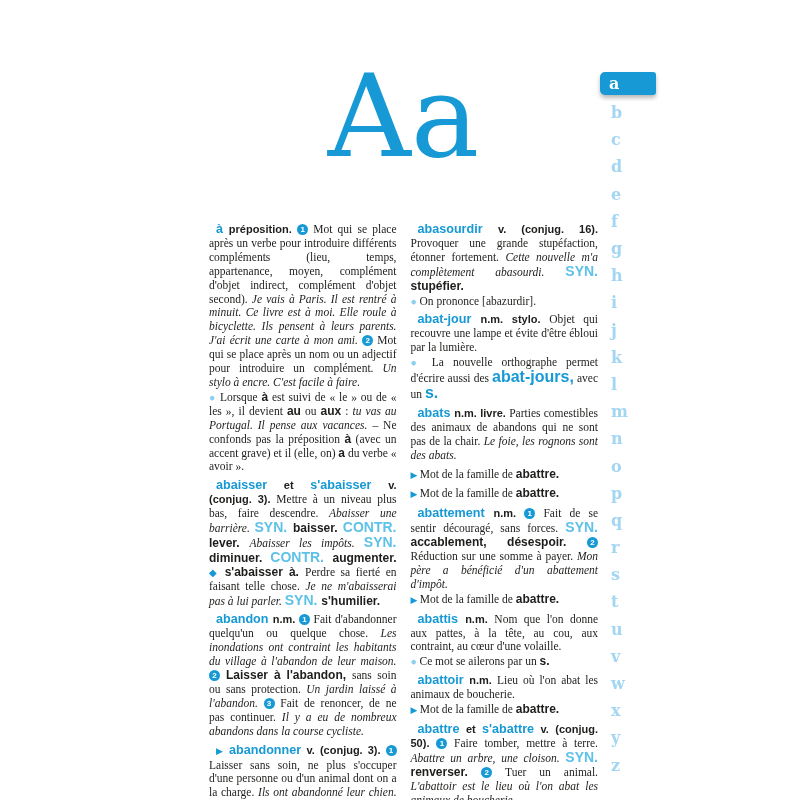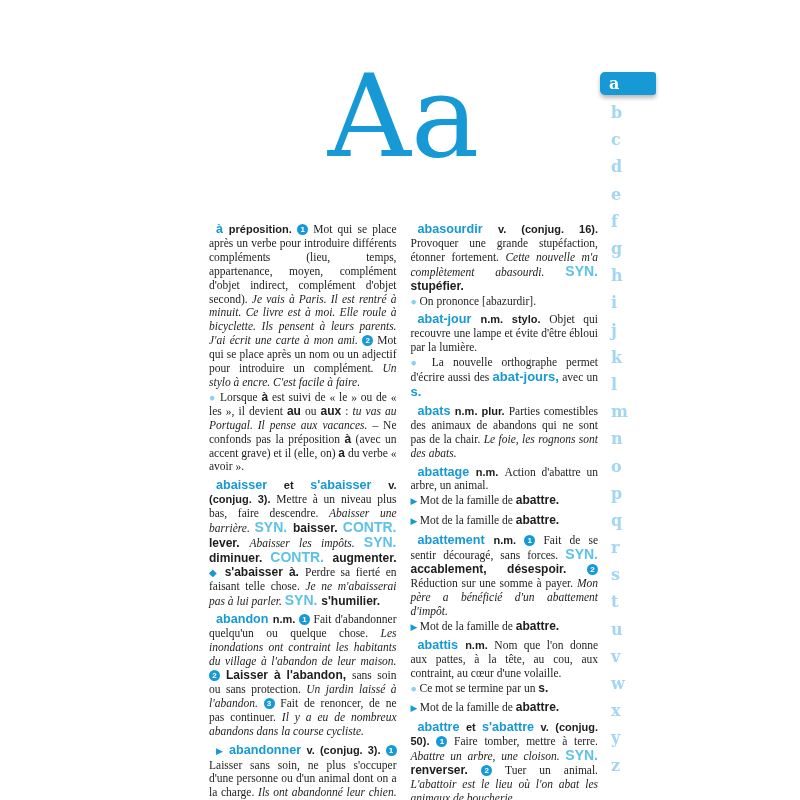--- a/index.html
+++ b/index.html
@@ -24,21 +24,21 @@
   .entry p{margin:0;font-size:11.5px;line-height:13.9px;text-align:justify;
            color:var(--ink);hyphens:auto;-webkit-hyphens:auto;}
   .entry p.lead{text-indent:7px;}
   .entry p.note{margin-top:1px;}
 
   .seg-hw{font-family:"Liberation Sans",sans-serif;font-weight:700;color:var(--blue);font-size:12.6px;}
   .seg-g{font-family:"Liberation Sans",sans-serif;font-weight:700;color:var(--ink);font-size:11px;}
   .seg-t{}
   .seg-i{font-style:italic;}
   .seg-b{font-family:"Liberation Sans",sans-serif;font-weight:700;color:var(--ink);font-size:12px;}
-  .seg-bw{font-family:"Liberation Sans",sans-serif;font-weight:700;color:var(--blue);font-size:13px;}
+  .seg-bw{font-family:"Liberation Sans",sans-serif;font-weight:700;color:var(--blue);font-size:16px;}
   .seg-syn{font-family:"Liberation Sans",sans-serif;font-weight:700;color:var(--lightblue);font-size:14px;}
   .seg-n{display:inline-block;width:11px;height:11px;border-radius:50%;background:var(--blue);
          color:#fff;font-family:"Liberation Sans",sans-serif;font-size:8px;font-weight:700;
          text-align:center;line-height:11px;vertical-align:1px;text-indent:0;}
   .seg-tri{color:var(--blue);font-size:9px;}
   .seg-dia{color:var(--blue);font-size:10px;}
   .seg-dot{color:#8bd0f0;font-size:10.5px;}
 
   .alpha-rail{position:absolute;left:600px;top:55px;width:70px;}
   .alpha-tab{height:23px;width:56px;box-sizing:border-box;margin-bottom:4px;
@@ -75,38 +75,38 @@
     <div class="col">
         <div class="entry">
           <p class="lead"><span class="seg-hw">abasourdir </span><span class="seg-g">v. (conjug. 16). </span><span class="seg-t">Provoquer une grande stupéfaction, étonner fortement. </span><span class="seg-i">Cette nouvelle m'a complètement abasourdi. </span><span class="seg-syn">SYN. </span><span class="seg-b">stupéfier.</span></p>
           <p class="note"><span class="seg-dot">● </span><span class="seg-t">On prononce [abazurdir].</span></p>
         </div>
         <div class="entry">
           <p class="lead"><span class="seg-hw">abat-jour </span><span class="seg-g">n.m. stylo. </span><span class="seg-t">Objet qui recouvre une lampe et évite d'être ébloui par la lumière.</span></p>
           <p class="note"><span class="seg-dot">● </span><span class="seg-t">La nouvelle orthographe permet d'écrire aussi des </span><span class="seg-bw">abat-jours,</span><span class="seg-t"> avec un </span><span class="seg-bw">s.</span></p>
         </div>
         <div class="entry">
-          <p class="lead"><span class="seg-hw">abats </span><span class="seg-g">n.m. plur. </span><span class="seg-t">Parties comestibles des animaux de abandons qui ne sont pas de la chair. </span><span class="seg-i">Le foie, les rognons sont des abats.</span></p>
+          <p class="lead"><span class="seg-hw">abats </span><span class="seg-g">n.m. livre. </span><span class="seg-t">Parties comestibles des animaux de abandons qui ne sont pas de la chair. </span><span class="seg-i">Le foie, les rognons sont des abats.</span></p>
         </div>
         <div class="entry">
-          <p class="lead"><span class="seg-hw">abattage </span><span class="seg-g">n.m. </span><span class="seg-t">Action d'abattre un arbre, un animal.</span></p>
           <p class="note"><span class="seg-tri">▶ </span><span class="seg-t">Mot de la famille de </span><span class="seg-b">abattre.</span></p>
         </div>
         <div class="entry">
           <p class="note"><span class="seg-tri">▶ </span><span class="seg-t">Mot de la famille de </span><span class="seg-b">abattre.</span></p>
         </div>
         <div class="entry">
           <p class="lead"><span class="seg-hw">abattement </span><span class="seg-g">n.m. </span><span class="seg-n">1</span><span class="seg-t"> Fait de se sentir découragé, sans forces. </span><span class="seg-syn">SYN. </span><span class="seg-b">accablement, désespoir. </span><span class="seg-n">2</span><span class="seg-t"> Réduction sur une somme à payer. </span><span class="seg-i">Mon père a bénéficié d'un abattement d'impôt.</span></p>
           <p class="note"><span class="seg-tri">▶ </span><span class="seg-t">Mot de la famille de </span><span class="seg-b">abattre.</span></p>
         </div>
         <div class="entry">
           <p class="lead"><span class="seg-hw">abattis </span><span class="seg-g">n.m. </span><span class="seg-t">Nom que l'on donne aux pattes, à la tête, au cou, aux contraint, au cœur d'une volaille.</span></p>
-          <p class="note"><span class="seg-dot">● </span><span class="seg-t">Ce mot se termine par un </span><span class="seg-b">s.</span></p>
+          <p class="note"><span class="seg-dot">● </span><span class="seg-t">Ce mot se ailerons par un </span><span class="seg-b">s.</span></p>
         </div>
         <div class="entry">
+          <p class="lead"><span class="seg-hw">abattoir </span><span class="seg-g">n.m. </span><span class="seg-t">Lieu où l'on abat les animaux de boucherie.</span></p>
           <p class="note"><span class="seg-tri">▶ </span><span class="seg-t">Mot de la famille de </span><span class="seg-b">abattre.</span></p>
         </div>
         <div class="entry">
           <p class="lead"><span class="seg-hw">abattre</span><span class="seg-g"> et </span><span class="seg-hw">s'abattre</span><span class="seg-g"> v. (conjug. 50). </span><span class="seg-n">1</span><span class="seg-t"> Faire tomber, mettre à terre. </span><span class="seg-i">Abattre un arbre, une cloison. </span><span class="seg-syn">SYN. </span><span class="seg-b">renverser. </span><span class="seg-n">2</span><span class="seg-t"> Tuer un animal. </span><span class="seg-i">L'abattoir est le lieu où l'on abat les animaux de boucherie.</span></p>
         </div>
       </div>
   </div>
 
   <div class="alpha-rail" id="alpha-rail">
       <div class="alpha-tab">a</div>

